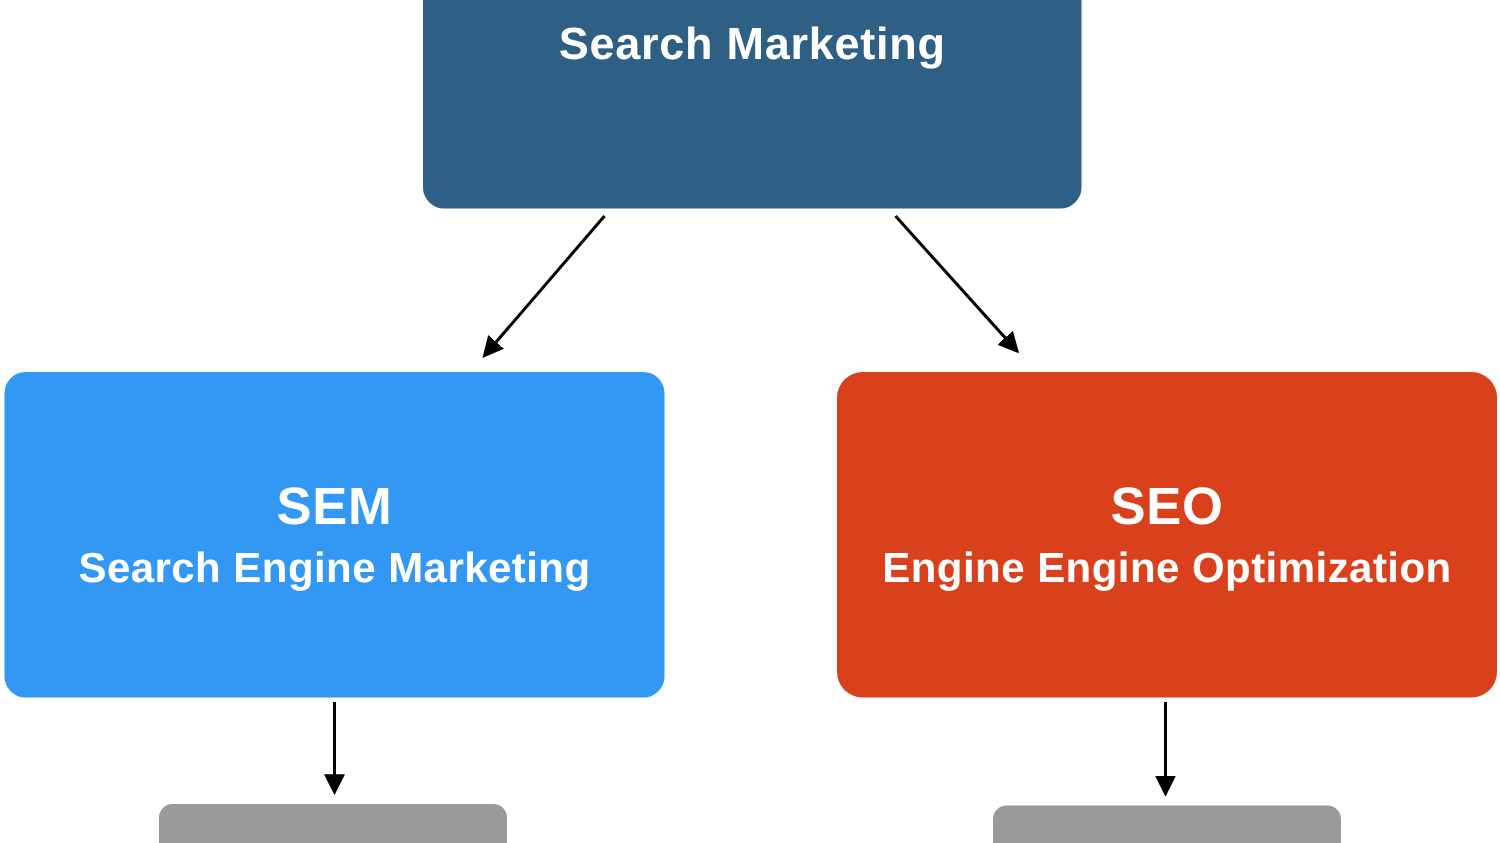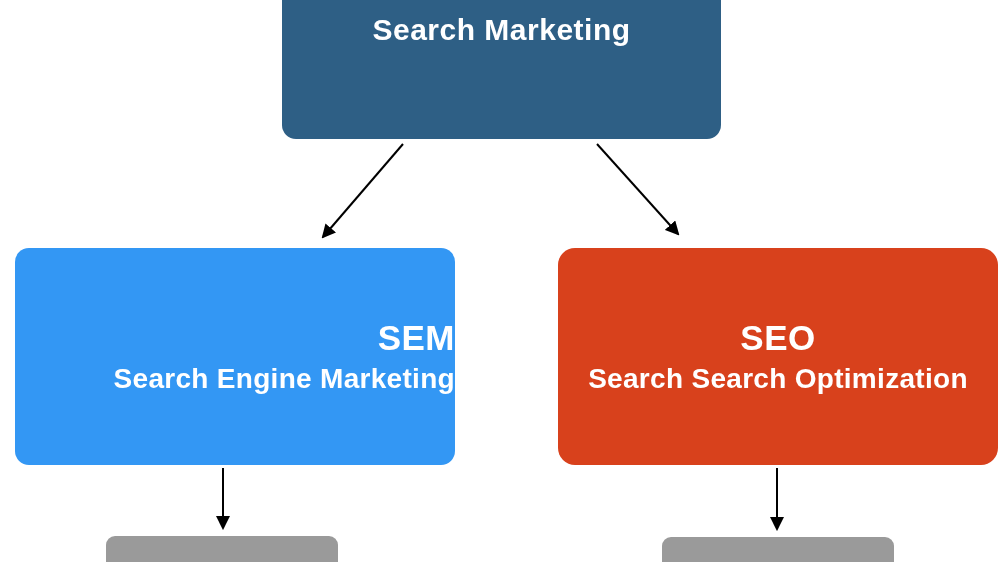--- a/index.html
+++ b/index.html
@@ -44,21 +44,21 @@
     font-size: 30px;
     font-weight: 700;
     letter-spacing: 0.5px;
     text-align: center;
   }
   .node-branch {
     width: 440px;
     height: 217px;
     border-radius: 14px;
   }
-  .node-sem { left: 15px;   top: 248px; align-items: flex-end; }
+  .node-sem { left: 3px;   top: 248px; }
   .node-seo { left: 558px; top: 248px; border-radius: 17px; }
   .node-abbr {
     font-size: 35px;
     font-weight: 700;
     line-height: 44px;
     letter-spacing: 0.5px;
   }
   .node-sub {
     font-size: 28px;
     font-weight: 700;
@@ -94,20 +94,20 @@
     <div class="node-title">Search Marketing</div>
   </div>
 
   <div class="node node-branch node-sem" style="background-color: rgb(51, 151, 244);">
     <div class="node-abbr">SEM</div>
     <div class="node-sub">Search Engine Marketing</div>
   </div>
 
   <div class="node node-branch node-seo" style="background-color: rgb(216, 65, 28);">
     <div class="node-abbr">SEO</div>
-    <div class="node-sub">Search Search Optimization</div>
+    <div class="node-sub">Engine Engine Optimization</div>
   </div>
 
   <div class="node node-child node-child-left" style="background-color: rgb(154, 154, 154);"></div>
 
   <div class="node node-child node-child-right" style="background-color: rgb(154, 154, 154);"></div>
 
 </div>
 
 </body></html>

